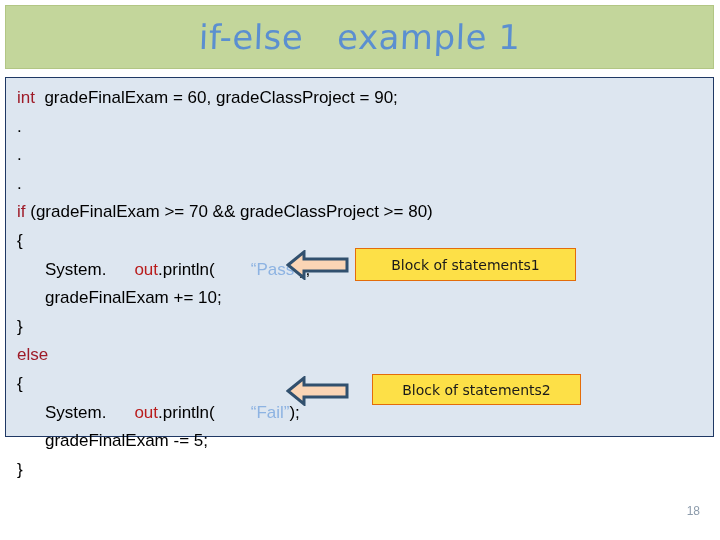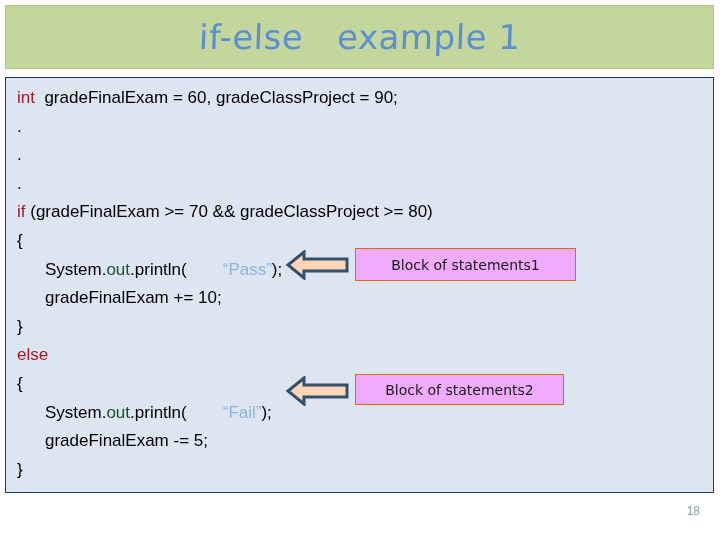--- a/index.html
+++ b/index.html
@@ -50,68 +50,68 @@
     line-height: 1;
     transform: skewX(-2deg);
   }
 
   
   #code-panel {
     position: absolute;
     left: 5px;
     top: 77px;
     width: 709px;
-    height: 416px;
+    height: 360px;
     background: #dde6f0;
     border: 1px solid #1f3864;
     box-sizing: border-box;
   }
 
   #code-block {
     position: absolute;
     left: 11px;
     top: 6px;
     width: 540px;
     font-size: 17px;
     line-height: 28.6px;
     color: #000000;
     white-space: pre;
   }
   .code-line {
     height: 28.6px;
     white-space: pre;
   }
   .kw      { color: #9e1b28; }
-  .field   { color: #14532d; }
+  .field   { color: #b91c1c; margin-left: 28px; }
   .str     { color: #8db3e2; margin-left: 36px; }
   .indent1 { padding-left: 28px; display: inline-block; }
 
   
   .callout {
     position: absolute;
-    background: #f0abfc;
+    background: #fde047;
     border: 1px solid #e36c0a;
     box-sizing: border-box;
     display: flex;
     align-items: center;
     justify-content: center;
     font-family: "DejaVu Sans", sans-serif;
     font-size: 14px;
     color: #1a1a1a;
     white-space: nowrap;
     text-align: center;
   }
   #callout-1 {
     left: 349px;
     top: 170px;
     width: 221px;
     height: 33px;
   }
   #callout-2 {
-    left: 349px;
+    left: 366px;
     top: 296px;
     width: 209px;
     height: 31px;
   }
 
   
   .block-arrow {
     position: absolute;
     width: 63px;
     height: 30px;

